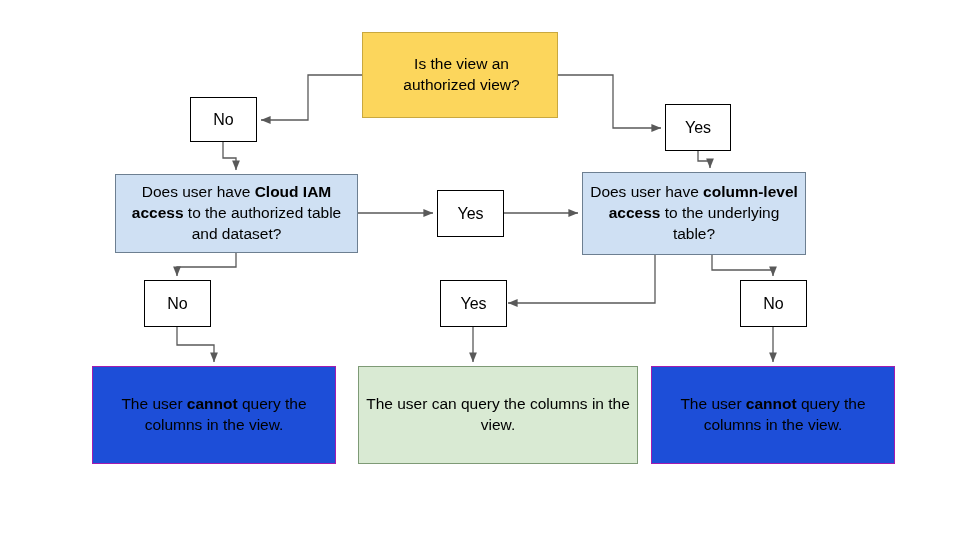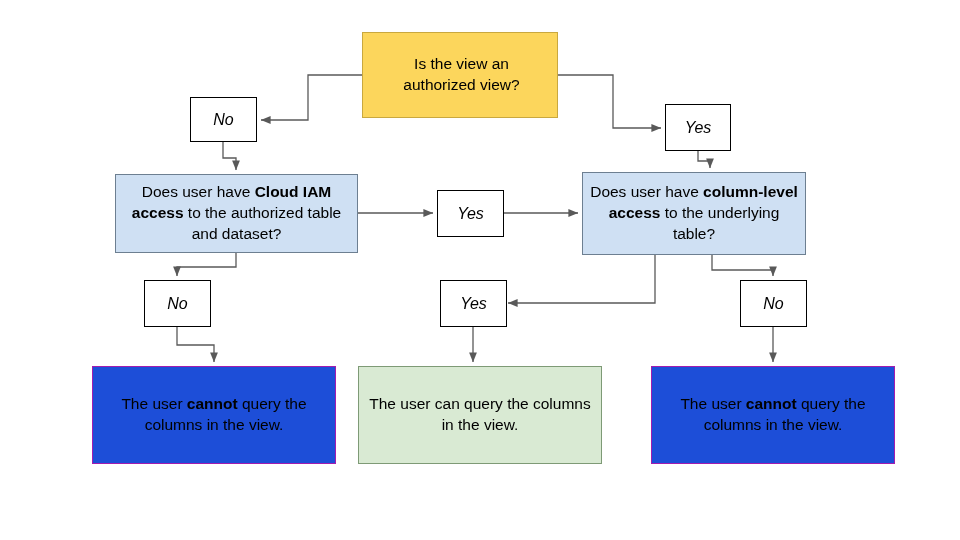--- a/index.html
+++ b/index.html
@@ -41,21 +41,20 @@
     font-size: 15.5px;
     line-height: 1.35;
     padding: 2px 6px;
     white-space: pre-line;
   }
   .node.small {
     font-size: 16px;
     border: 1px solid #000000;
     background: #ffffff;
     padding: 0;
-    font-style: italic;
   }
   .node .txt {
     display: block;
     width: 100%;
   }
   .node b { font-weight: bold; }
   .decision-yellow {
     background: #fcd65c;
     border: 1px solid #c9a83f;
   }
@@ -143,21 +142,21 @@
   </div>
 
   <div class="node small" style="left:740px; top:280px; width:67px; height:47px;">
     <span class="txt">No</span>
   </div>
 
   <div class="node result-slate" style="left:92px; top:366px; width:244px; height:98px;">
     <span class="txt">The user <b>cannot</b> query the columns in the view.</span>
   </div>
 
-  <div class="node result-green" style="left:358px; top:366px; width:244px; height:98px;">
+  <div class="node result-green" style="left:358px; top:366px; width:280px; height:98px;">
     <span class="txt">The user can query the columns in the view.</span>
   </div>
 
   <div class="node result-slate" style="left:651px; top:366px; width:244px; height:98px;">
     <span class="txt">The user <b>cannot</b> query the columns in the view.</span>
   </div>
 
 </div>
 
 </body></html>

